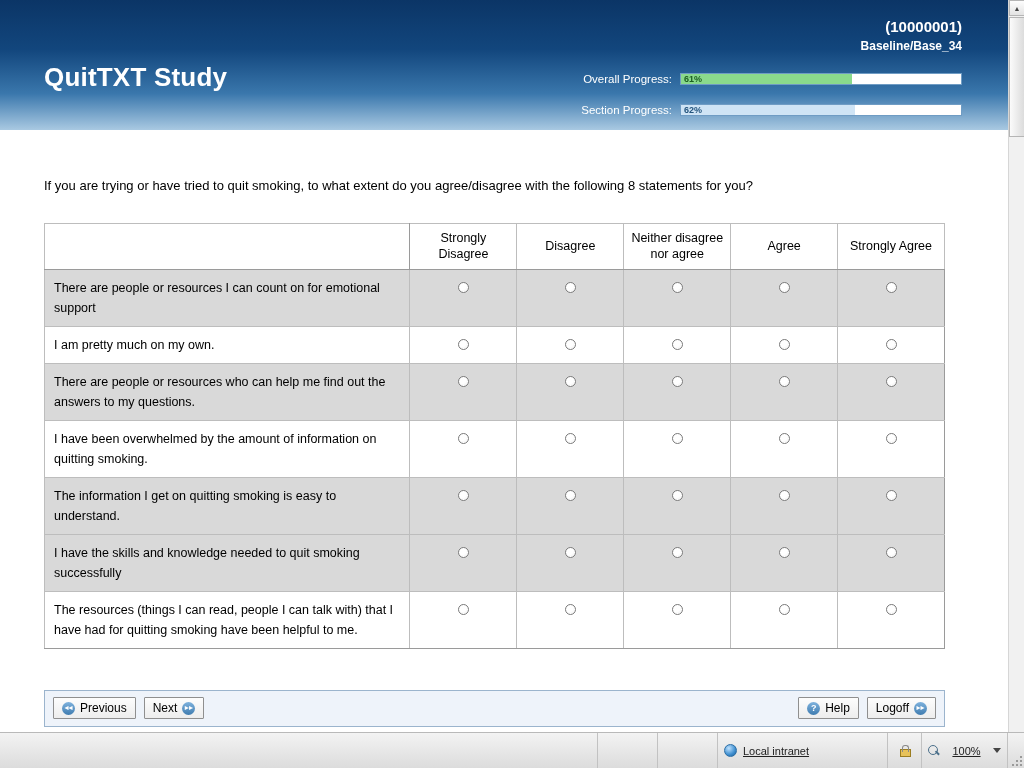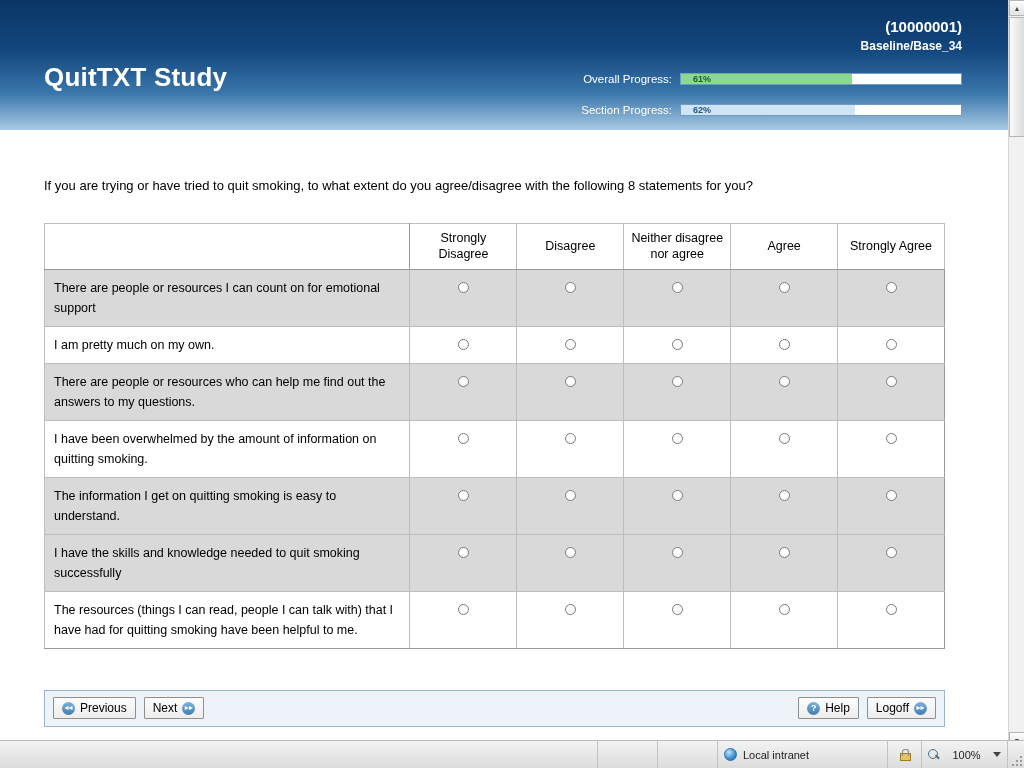--- a/index.html
+++ b/index.html
@@ -61,21 +61,21 @@
     height: 12px;
     background: #ffffff;
     border: 1px solid #6f9cc4;
   }
   .progress-fill {
     position: absolute; left: 0; top: 0; bottom: 0;
     background: #8ada8c;
   }
   .progress-fill.section { background: #cfe4f5; }
   .progress-text {
-    position: absolute; left: 12px; top: -1px;
+    position: absolute; left: 3px; top: -1px;
     font-size: 9px; font-weight: bold;
     color: #1b5e20;
     line-height: 12px;
   }
   .progress-text.section { color: #24557e; }
 
   
   .content {
     position: absolute; left: 0; top: 130px;
     width: 1008px;
@@ -191,27 +191,28 @@
   .vscroll .arrow.down { bottom: 0; }
   .vscroll .thumb {
     position: absolute; left: 0; top: 17px; width: 16px; height: 120px;
     background: linear-gradient(to right,#fbfbfb,#dcdcdc);
     border: 1px solid #b5b5b5;
   }
 
   
   .statusbar {
     position: absolute; left: 0; bottom: 0;
-    width: 1024px; height: 28px;
+    width: 1024px; height: 36px;
     background: linear-gradient(to bottom,#f3f3f3,#dcdcdc);
     border-top: 1px solid #b9b9b9;
     display: flex;
     align-items: stretch;
     font-size: 11px;
     color: #222;
+    text-decoration: underline;
   }
   .sb-cell {
     border-right: 1px solid #c2c2c2;
     display: flex; align-items: center;
     padding: 0 6px;
   }
   .sb-grow { flex: 1; border-right: 1px solid #c2c2c2; }
   .sb-zone { width: 170px; gap: 6px; }
   .sb-pad { width: 60px; }
   .sb-small { width: 34px; justify-content: center; }

